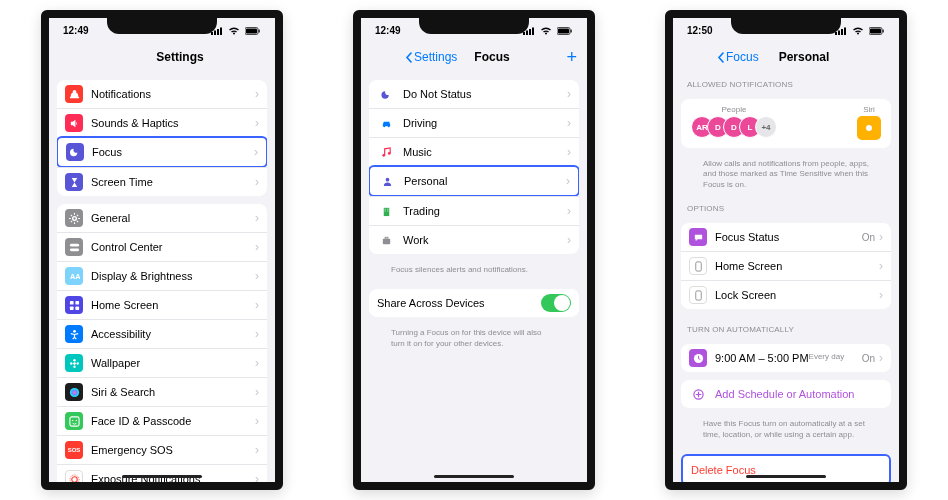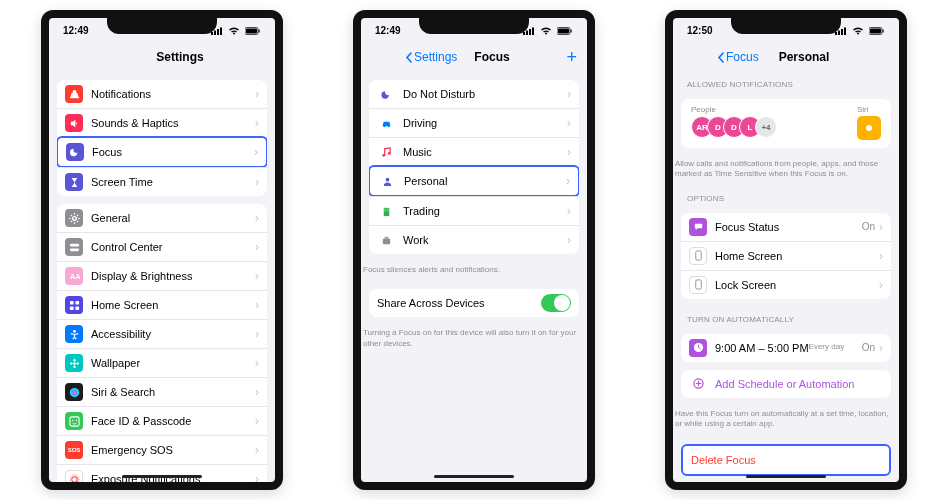--- a/index.html
+++ b/index.html
@@ -8,21 +8,21 @@
     font-family: -apple-system, BlinkMacSystemFont, "Segoe UI", Helvetica, Arial, sans-serif;
     display: flex;
     justify-content: center;
     gap: 70px;
     padding: 10px 20px;
   }
   .phone {
     width: 242px;
     height: 480px;
     border: 8px solid #111;
-    border-radius: 12px;
+    border-radius: 6px;
     background: #f2f2f7;
     position: relative;
     overflow: hidden;
     box-shadow: 0 4px 14px rgba(0,0,0,.15);
   }
   .notch {
     position: absolute;
     top: 0; left: 50%;
     transform: translateX(-50%);
     width: 110px; height: 16px;
@@ -90,36 +90,36 @@
     display:flex; align-items:center; justify-content:center;
     flex-shrink:0;
   }
   .row-icon svg { width:11px; height:11px; fill:#fff; }
   .row-label { flex:1; }
   .row-detail { color:#8e8e93; font-size:10px; margin-right:4px; }
   .chevron { color:#c7c7cc; font-size:12px; }
   .highlight { border:2.5px solid #3b63ff; border-radius:6px; }
   .footer-text {
     font-size:8px; color:#8e8e93;
-    padding: 3px 2px 6px;
+    padding: 3px 30px 6px;
     line-height:1.3;
   }
   .toggle {
     width:30px; height:18px; border-radius:9px;
     background:#34c759; position:relative;
   }
   .toggle::after {
     content:""; position:absolute; right:1px; top:1px;
     width:16px; height:16px; background:#fff; border-radius:50%;
   }
   .avatars { display:flex; }
   .avatar { width:22px; height:22px; border-radius:50%; background:#ec4899; border:1.5px solid #fff; margin-left:-6px; display:flex; align-items:center; justify-content:center; font-size:8px; color:#fff; font-weight:600;}
   .avatar:first-child{margin-left:0;}
   .app-badge { width:24px; height:24px; border-radius:5px; background:#ffb100; display:flex; align-items:center; justify-content:center; }
-  .subrow { display:flex; justify-content:space-between; padding:6px 10px 8px;}
+  .subrow { display:flex; justify-content:space-between; padding:6px 10px 8px;text-align:center;}
   .subrow .col-title { font-size:8px; color:#8e8e93; margin-bottom:2px;}
   .row-sub { display:flex; flex:1; }
   .row-sub .sub { font-size:8px; color:#8e8e93; }
   .purple { color:#af52de; }
   .row.purple .row-icon { background:#af52de; border-radius:50%; }
   .home-indicator { position:absolute; bottom:4px; left:50%; transform:translateX(-50%); width:80px; height:3px; background:#222; border-radius:2px;}
 </style>
 </head>
 <body>
 
@@ -203,21 +203,21 @@
           <div class="row-icon" style="background: rgb(142, 142, 147);">
             <svg viewBox="0 0 12 12">
               <rect x="1" y="2" width="10" height="3" rx="1.5"></rect>
               <rect x="1" y="7" width="10" height="3" rx="1.5"></rect>
             </svg>
           </div>
           <span class="row-label">Control Center</span>
           <span class="chevron">›</span>
         </div>
         <div class="row">
-          <div class="row-icon" style="background: #f9a8d4;">
+          <div class="row-icon" style="background: #7dd3fc;">
             <svg viewBox="0 0 12 12">
               <text x="1" y="9" font-size="8" fill="#fff" font-weight="bold">AA</text>
             </svg>
           </div>
           <span class="row-label">Display &amp; Brightness</span>
           <span class="chevron">›</span>
         </div>
         <div class="row">
           <div class="row-icon" style="background: rgb(79, 70, 229);">
             <svg viewBox="0 0 12 12">
@@ -335,21 +335,21 @@
     <span class="add">+</span>
   </div>
   <div class="content" id="p2-content">
       <div class="group">
         <div class="row">
           <div class="row-icon" style="background: transparent;">
             <svg viewBox="0 0 12 12">
               <path d="M8.5 6.5A4 4 0 114.5 2.5a3.2 3.2 0 004 4z" fill="#5856d6"></path>
             </svg>
           </div>
-          <span class="row-label">Do Not Disturb</span>
+          <span class="row-label">Do Not Status</span>
           <span class="chevron">›</span>
         </div>
         <div class="row">
           <div class="row-icon" style="background: transparent;">
             <svg viewBox="0 0 12 12">
               <path d="M2 7l1-3h6l1 3v2H2z" fill="#007aff"></path>
               <circle cx="3.5" cy="9" r="1" fill="#007aff"></circle>
               <circle cx="8.5" cy="9" r="1" fill="#007aff"></circle>
             </svg>
           </div>

